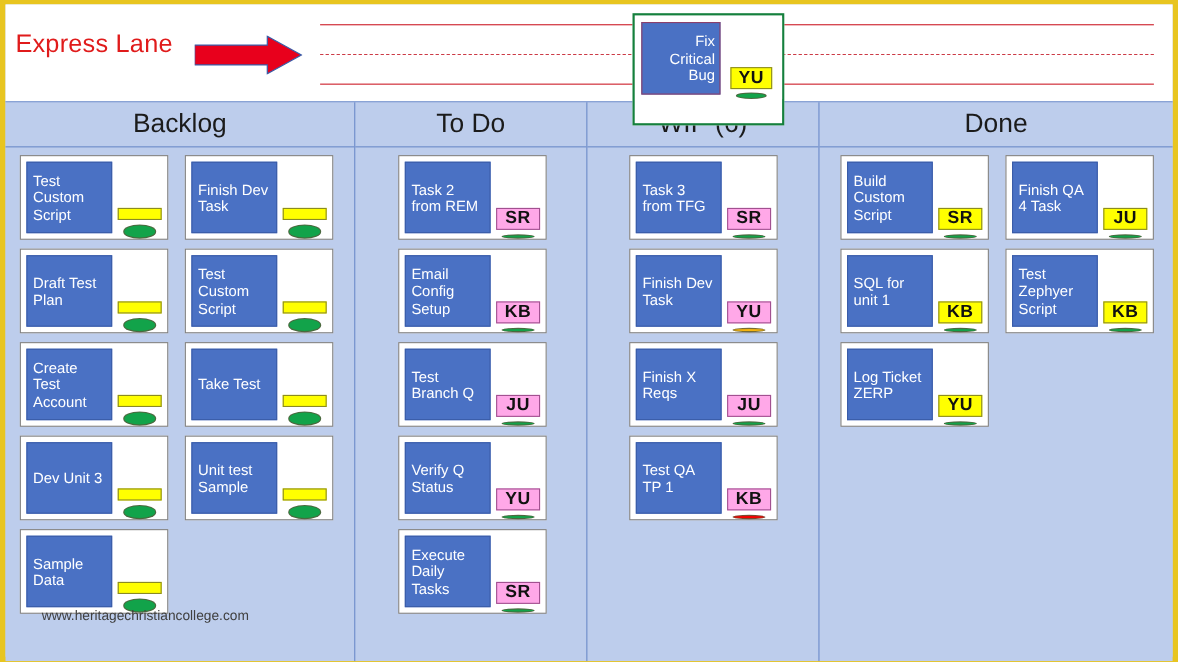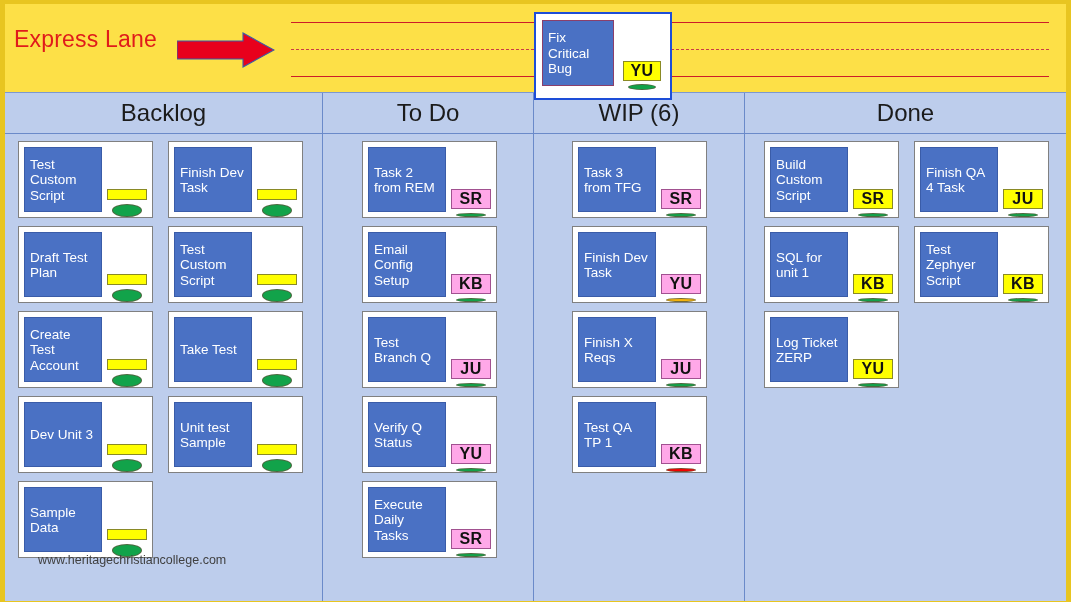--- a/index.html
+++ b/index.html
@@ -16,21 +16,22 @@
     border: 5px solid #e8c520;
     border-top-width: 4px;
     border-bottom-width: 5px;
   }
 
   
   #express-lane {
     position: absolute;
     left: 0; top: 0;
     width: 1061px; height: 88px;
-    background: #fde047;
+    background: #ffffff;
+    text-align: right;
   }
   #express-lane-label {
     position: absolute;
     left: 9px; top: 22px;
     font-size: 23px;
     color: #e01b1b;
     letter-spacing: .2px;
     white-space: nowrap;
   }
   #express-arrow {
@@ -48,24 +49,24 @@
   .lane-line.solid-top { top: 18px; }
   .lane-line.solid-bottom { top: 72px; }
   .lane-line.dashed-mid {
     top: 45px;
     border-top: 1.8px dashed #cc3a46;
   }
 
   
   #express-card-wrap {
     position: absolute;
-    left: 529px; top: 8px;
-    width: 138px; height: 88px;
+    left: 570px; top: 8px;
+    width: 138px; height: 102px;
     background: #ffffff;
-    border: 2px solid #1d4ed8;
+    border: 2px solid #15803d;
     z-index: 4;
   }
 
   
   #columns {
     position: absolute;
     left: 0; top: 88px;
     width: 1061px; height: 509px;
     background: #bdcdec;
     border-top: 1.5px solid #7d98cf;

